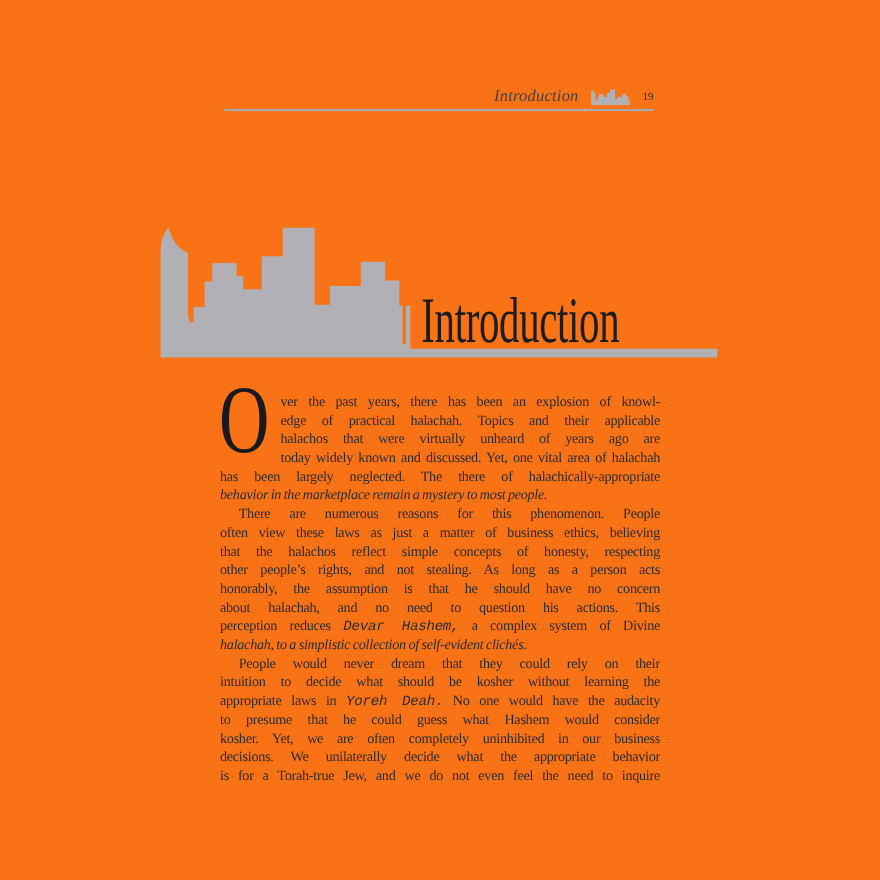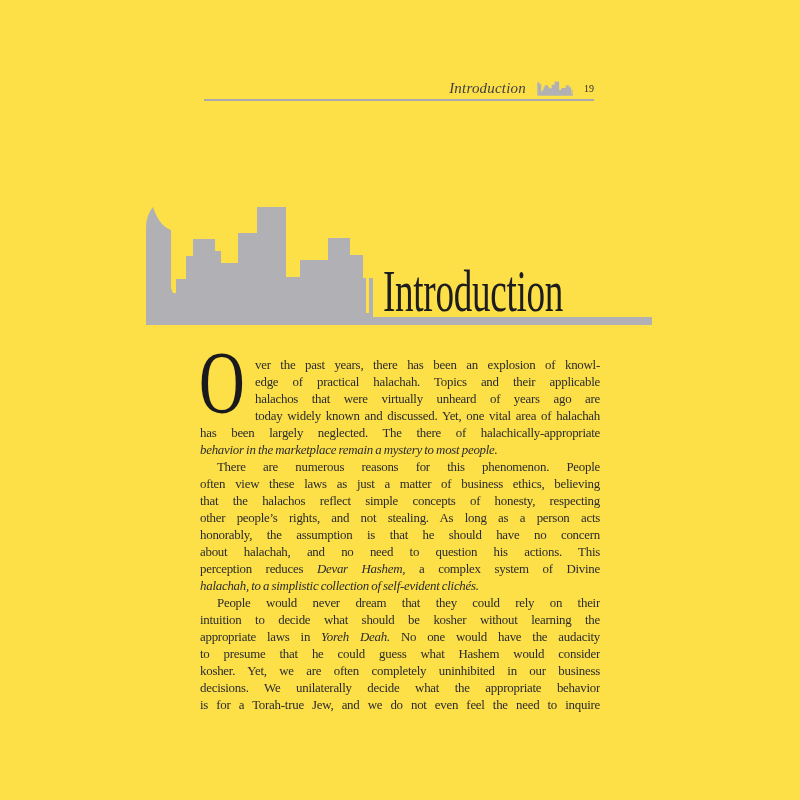--- a/index.html
+++ b/index.html
@@ -1,21 +1,21 @@
 <!DOCTYPE html>
 <html><head>
 <meta charset="utf-8">
 <style>
   html,body { margin:0; padding:0; }
   body {
     width:800px; height:800px; position:relative; background:#ffffff;
     font-family:"Liberation Serif", serif; overflow:hidden;
     --skyline:#b1b1b5; --rule:#a9a9ae; --title:#1d1d20; --body-text:#2b2b2e; --header-text:#404045;
   }
-  .page { position:absolute; inset:0; background:#fde047; }
+  .page { position:absolute; inset:0; background:#f97316; }
 
   
   .header {
     position:absolute; left:204px; top:80px; width:390px; height:17px;
     display:flex; justify-content:flex-end; align-items:center; gap:11px;
   }
   .running-title { font-style:italic; font-size:15px; color:var(--header-text); letter-spacing:.2px; }
   .mini-skyline { width:36px; height:15px; display:block; }
   .page-number { font-size:10px; color:#2e2e32; }
   .header-rule { position:absolute; left:204px; top:99px; width:390px; height:2px; background:var(--rule); }
@@ -31,21 +31,21 @@
 
   
   .body {
     position:absolute; left:200px; top:357px; width:400px;
     font-size:12.9px; line-height:17px; color:var(--body-text);
     letter-spacing:-0.25px; word-spacing:-0.7px;
   }
   .line { text-align:justify; text-align-last:justify; height:17px; overflow:hidden; }
   .line.last { text-align-last:left;font-style:italic; }
   .line.indent { text-indent:17px; }
-  .line em { font-style:italic; }
+  .line em { font-style:italic;font-family:Liberation Mono, monospace; }
 
   .dropcap { float:left; width:55px; height:52px; position:relative; }
   .dropcap span {
     position:absolute; left:-1px; top:-18px; font-size:88px; line-height:1;
     color:#1a1a1c; transform:scaleX(0.72); transform-origin:left top;
     font-family:"Liberation Serif", serif;
   }
 </style>
 </head>
 <body style="--skyline: #b1b1b5; --rule: #a9a9ae; --title: #1d1d20; --body-text: #2b2b2e; --header-text: #404045;">

